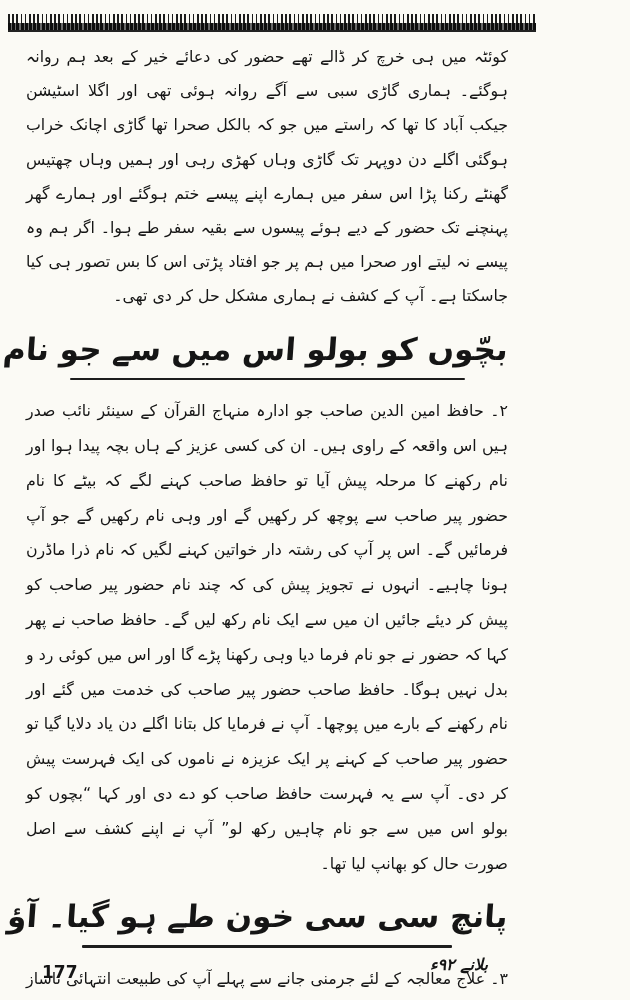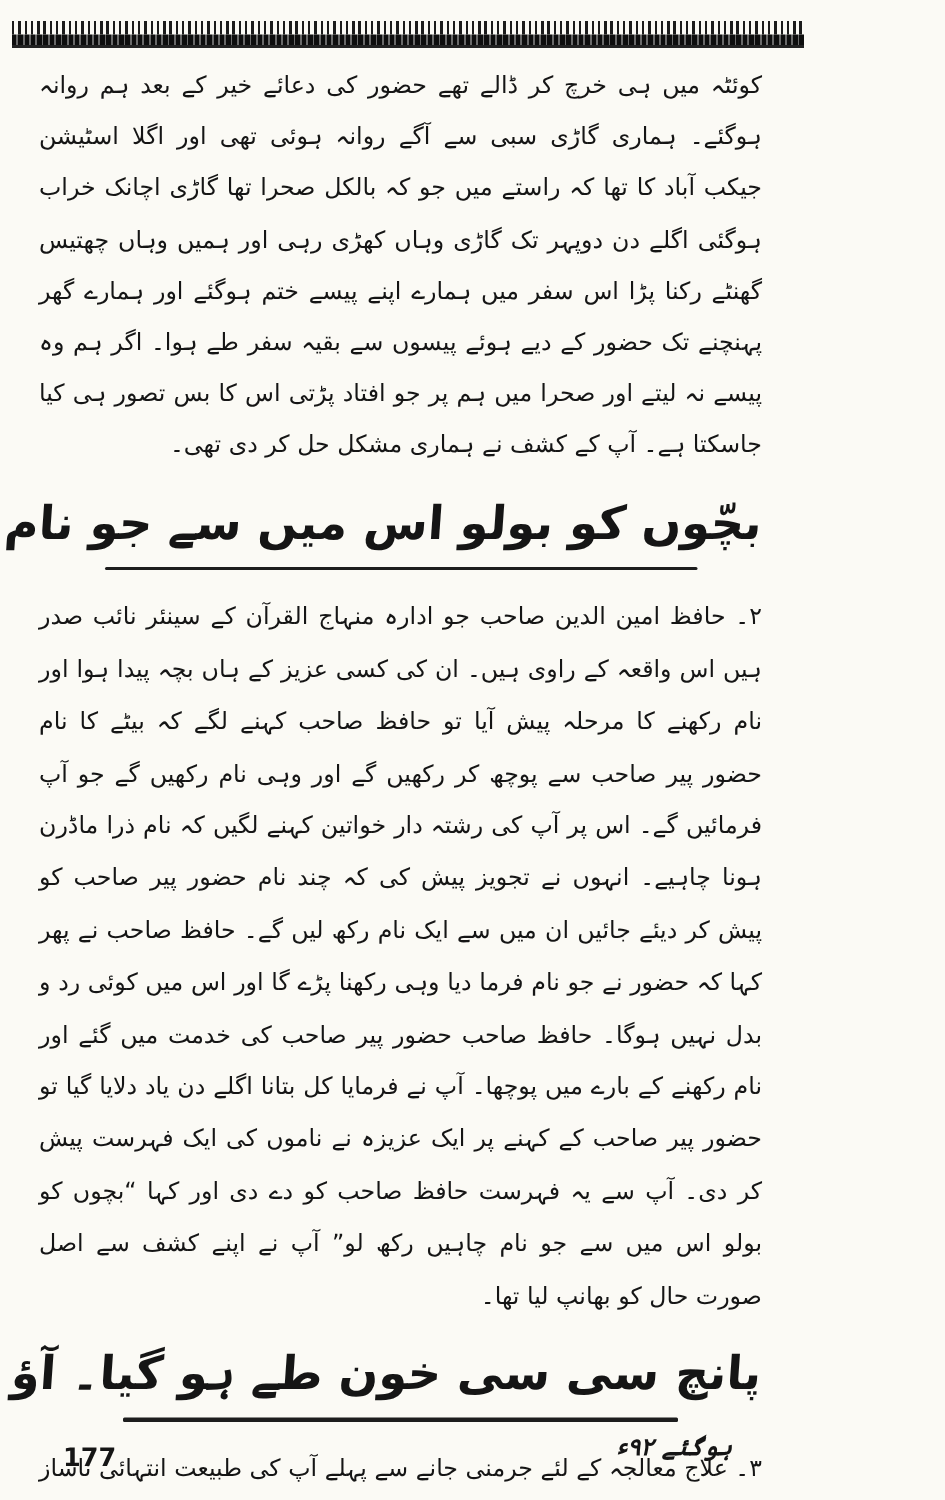--- a/index.html
+++ b/index.html
@@ -108,17 +108,17 @@
 
     <div class="heading-wrap">
       <div class="heading">پانچ سی سی خون طے ہو گیا۔ آؤ لے لو</div>
       <div class="heading-rule rule-2"></div>
     </div>
 
     <p class="para p3">۳۔ علاج معالجہ کے لئے جرمنی جانے سے پہلے آپ کی طبیعت انتہائی ناساز ہوگئی تو آپ کا ایک مرید غلام علی خلجی ڈاکٹر بلانے کے لئے گیا۔ مرض کی تشخیص کے لئے متعدد ٹیسٹ ضروری تھے جس کے لئے خون درکار تھے۔ آپ پہلے ہی کافی کمزوری اور نقاہت کا شکار تھے۔ ڈاکٹر نے کہا۔ چھ سی سی خون لے لیں پھر راستے میں باتیں ہوتی رہیں۔ کسی نے کہا کہ چار سی سی شائد کام چل جائے۔ ڈاکٹر نے کیا اتنے سارے ٹیسٹوں</p>
 
   </div>
 
-  <div class="footer-issue">ہوگئے ۹۲ء</div>
+  <div class="footer-issue">بلانے ۹۲ء</div>
 
   <div class="footer-page-number">177</div>
 
 </div>
 
 </body></html>

